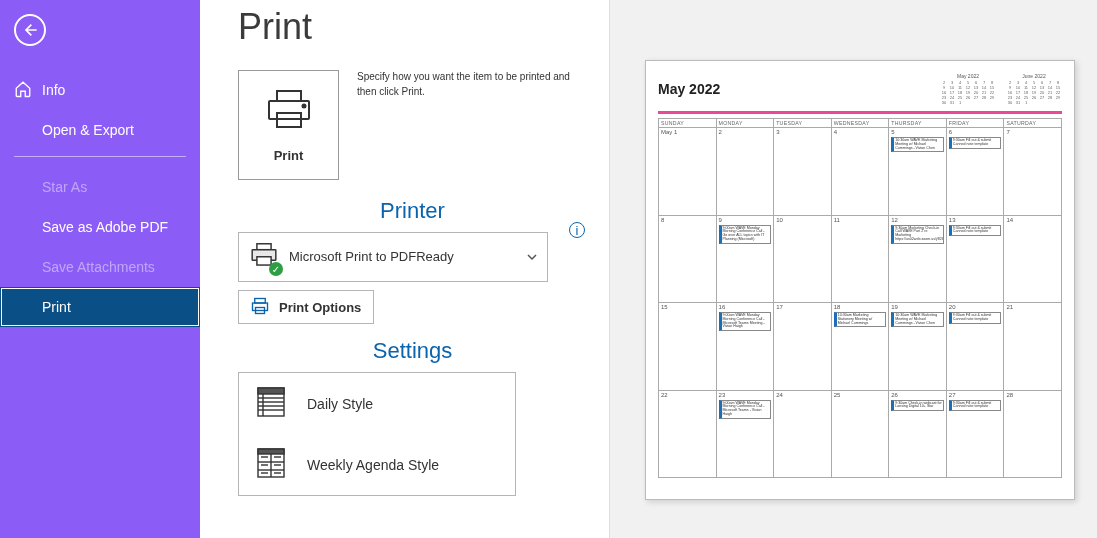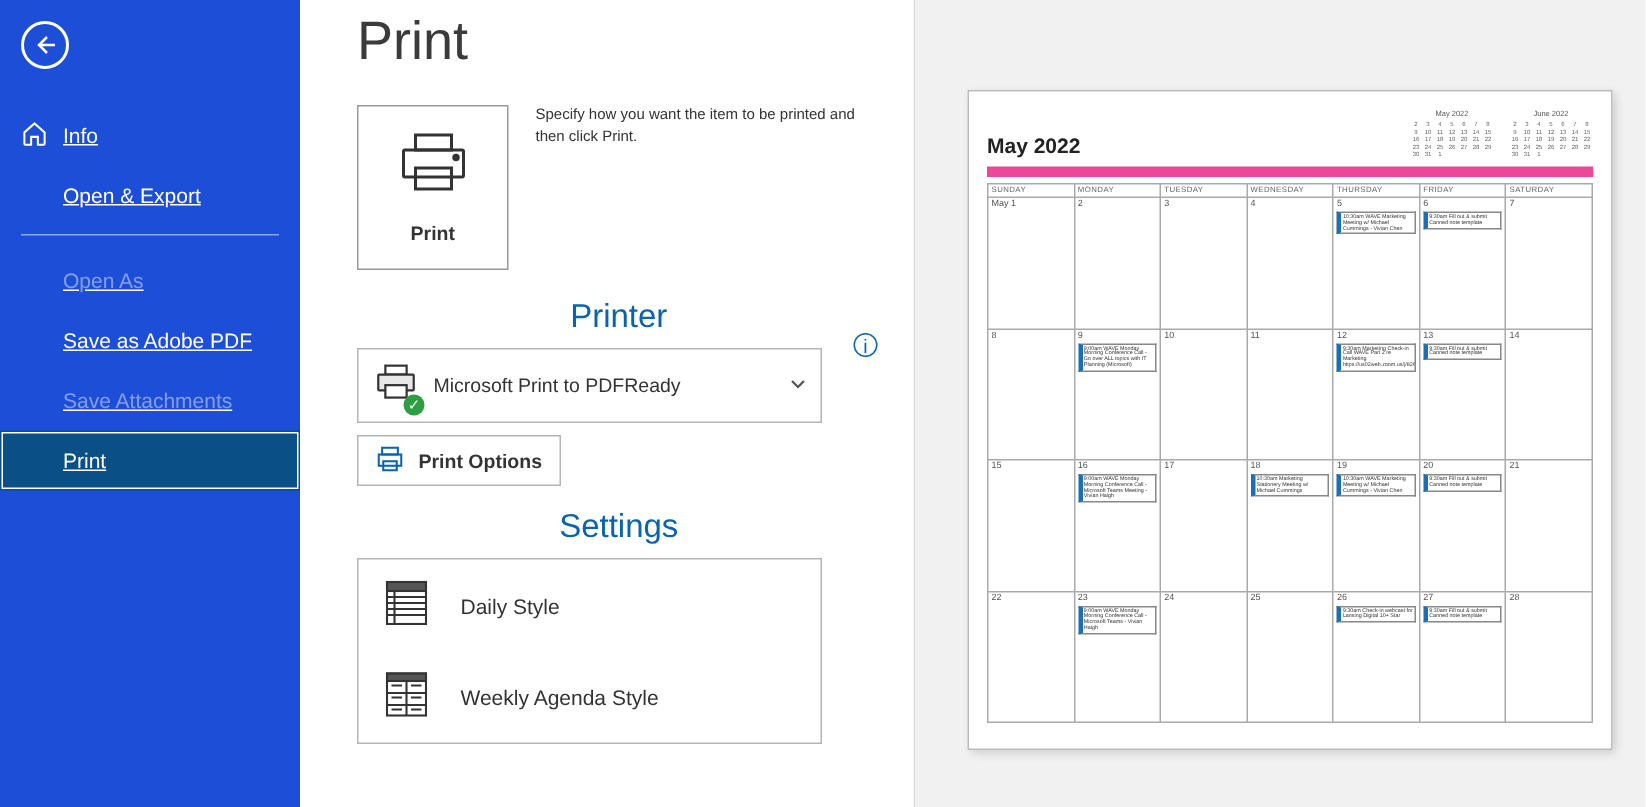--- a/index.html
+++ b/index.html
@@ -1,20 +1,20 @@
 <!DOCTYPE html>
 <html><head>
 <meta charset="utf-8">
 <style>
   * { box-sizing: border-box; margin: 0; padding: 0; }
   html, body { width: 1097px; height: 538px; font-family: "Segoe UI", sans-serif; overflow: hidden; background:#fff; }
   .app { display: flex; width: 100%; height: 100%; }
 
   
-  .sidebar { width: 200px; background: #1d4ed8; color: #fff; display: flex; flex-direction: column; padding-top: 14px; text-decoration: underline; }
+  .sidebar { width: 200px; background: #8b5cf6; color: #fff; display: flex; flex-direction: column; padding-top: 14px; }
   .back-btn { width: 32px; height: 32px; border: 2px solid #fff; border-radius: 50%; margin-left: 14px; margin-bottom: 24px; display:flex; align-items:center; justify-content:center; cursor:pointer; }
   .back-btn svg { stroke:#fff; }
   .side-item { padding: 12px 16px 12px 42px; font-size: 14px; cursor:pointer; position:relative; }
   .side-item.home { padding-left: 42px; }
   .side-item .home-icon { position:absolute; left:14px; top:10px; }
   .side-sep { height:1px; background: rgba(255,255,255,0.5); margin: 6px 14px 10px 14px; }
   .side-item.dim { color: rgba(255,255,255,0.45); }
   .side-item.active { background:#0a4f85; outline:1px solid #fff; outline-offset:-2px; }
 
   
@@ -32,28 +32,28 @@
   .info-circle { position:absolute; right:24px; top:222px; width:16px; height:16px; display:flex; align-items:center; justify-content:center; color:#0a64ad; font-size:13px; border:1.5px solid #0a64ad; border-radius:50%; cursor:pointer; }
 
   .printer-select { border:1px solid #b5b5b5; height:50px; display:flex; align-items:center; padding:0 10px; gap:10px; cursor:pointer; width: 310px; }
   .printer-select .p-text { display:flex; flex-direction:row; font-size:13px; color:#333; line-height:1.25; }
   .printer-select .chev { margin-left:auto; }
   .printer-icn { position:relative; }
   .printer-icn .check { position:absolute; right:-4px; bottom:-4px; width:14px; height:14px; background:#2e9e44; border-radius:50%; display:flex; align-items:center; justify-content:center; color:#fff; font-size:10px; }
 
   .print-options-btn { border:1px solid #b5b5b5; height:34px; display:inline-flex; align-items:center; gap:10px; padding:0 12px; margin-top:8px; font-size:13px; color:#333; cursor:pointer;font-weight:bold; }
 
-  .settings-box { border:1px solid #b5b5b5; margin-top:8px; width:310px; }
+  .settings-box { border:1px solid #b5b5b5; margin-top:8px; width:278px; }
   .style-row { display:flex; align-items:center; gap:22px; padding:14px 18px; cursor:pointer; font-size:14px; color:#333; }
   .style-row:not(:last-child){ border-bottom:none; }
 
   
   .preview-col { flex:1; background:#f1f1f1; position:relative; overflow:hidden; }
   .page { position:absolute; left:35px; top:60px; width:430px; height:440px; background:#fff; border:1px solid #bbb; box-shadow: 2px 2px 6px rgba(0,0,0,0.15); padding:12px 12px; }
-  .page-head { display:flex; justify-content:space-between; align-items:flex-end; border-bottom:7px solid #ec4899; padding-bottom:6px; }
+  .page-head { display:flex; justify-content:space-between; align-items:center; border-bottom:3px solid #ec4899; padding-bottom:6px; }
   .month-title { font-size:14px; font-weight:700; color:#222; }
   .mini-cals { display:flex; gap:10px; }
   .mini-cal { width:56px; }
   .mini-cal .mc-title { text-align:center; font-size:5px; color:#555; margin-bottom:1px;}
   .mini-cal .mc-grid { display:grid; grid-template-columns:repeat(7,1fr); gap:0; font-size:4px; color:#666; text-align:center; }
   .cal-table { width:100%; height:360px; border-collapse:collapse; table-layout:fixed; margin-top:4px; }
   .cal-table th { font-size:5.2px; font-weight:400; color:#666; text-align:left; padding:1px 2px; border:1px solid #aaa; background:#fff; letter-spacing:.3px; }
   .cal-table td { border:1px solid #aaa; vertical-align:top; font-size:5.5px; color:#444; padding:1px 2px; position:relative; height:54px; }
   .cal-table td .dn { font-size:6px; color:#555; }
   .evt { border:1px solid #888; border-left:3px solid #1b6fb5; font-size:3.6px; line-height:1.05; padding:1px 1px; margin-top:2px; overflow:hidden; color:#333;}
@@ -79,21 +79,21 @@
       <span>Info</span>
     </div>
 
     <div class="side-item">
       <span>Open &amp; Export</span>
     </div>
 
     <div class="side-sep"></div>
 
     <div class="side-item dim">
-      <span>Open As</span>
+      <span>Star As</span>
     </div>
 
     <div class="side-item">
       <span>Save as Adobe PDF</span>
     </div>
 
     <div class="side-item dim">
       <span>Save Attachments</span>
     </div>
 

